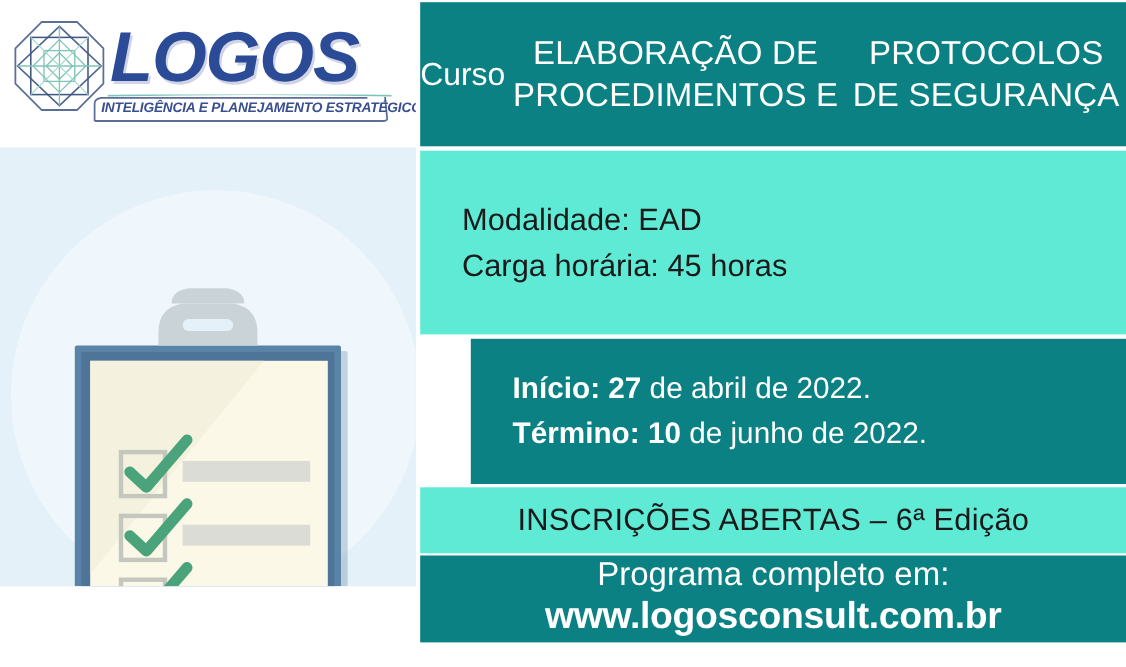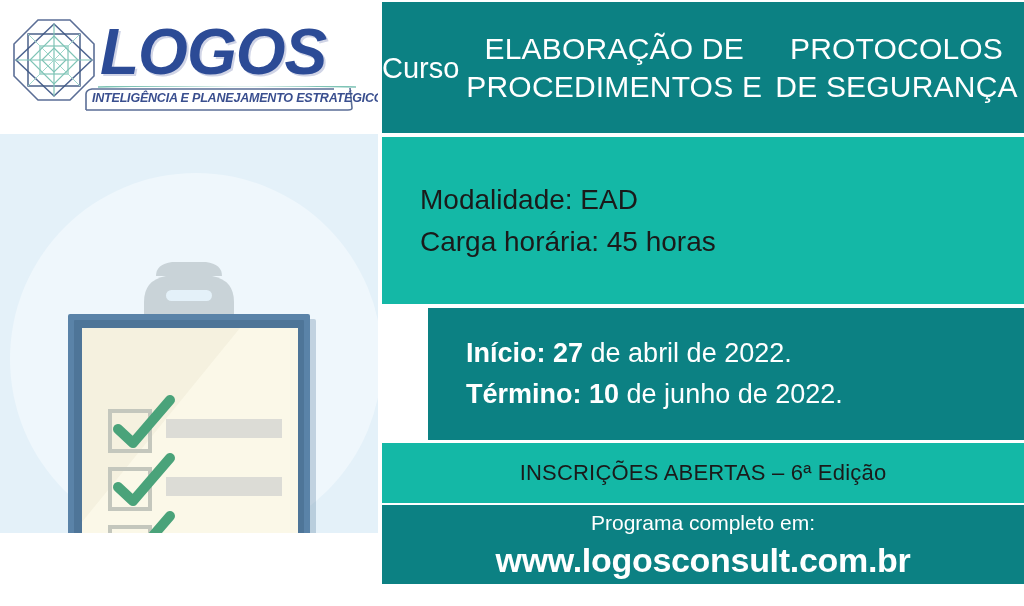--- a/index.html
+++ b/index.html
@@ -106,21 +106,21 @@
     left: 382px;
     top: 0;
     width: 642px;
     height: 606px;
   }
   .band-teal {
     background: #0c8183;
     color: #ffffff;
   }
   .band-white {
-    background: #14b8a6;
+    background: #5eead4;
     color: #1a1a1a;
   }
 
   .header-band {
     position: absolute;
     left: 0;
     top: 2px;
     width: 642px;
     height: 131px;
     display: flex;
@@ -183,39 +183,39 @@
     position: absolute;
     left: 0;
     top: 443px;
     width: 642px;
     height: 60px;
     display: flex;
     align-items: center;
     justify-content: center;
   }
   .enroll-text {
-    font-size: 22px;
+    font-size: 28px;
     color: #1a1a1a;
     letter-spacing: 0.2px;
   }
 
   .footer-band {
     position: absolute;
     left: 0;
     top: 505px;
     width: 642px;
     height: 79px;
     display: flex;
     flex-direction: column;
     align-items: center;
     justify-content: center;
     text-align: center;
   }
   .footer-line1 {
-    font-size: 21px;
+    font-size: 30px;
     line-height: 30px;
   }
   .footer-line2 {
     font-size: 34px;
     line-height: 44px;
     letter-spacing: -0.3px;
     font-weight: bold;
   }
 </style>
 </head>

